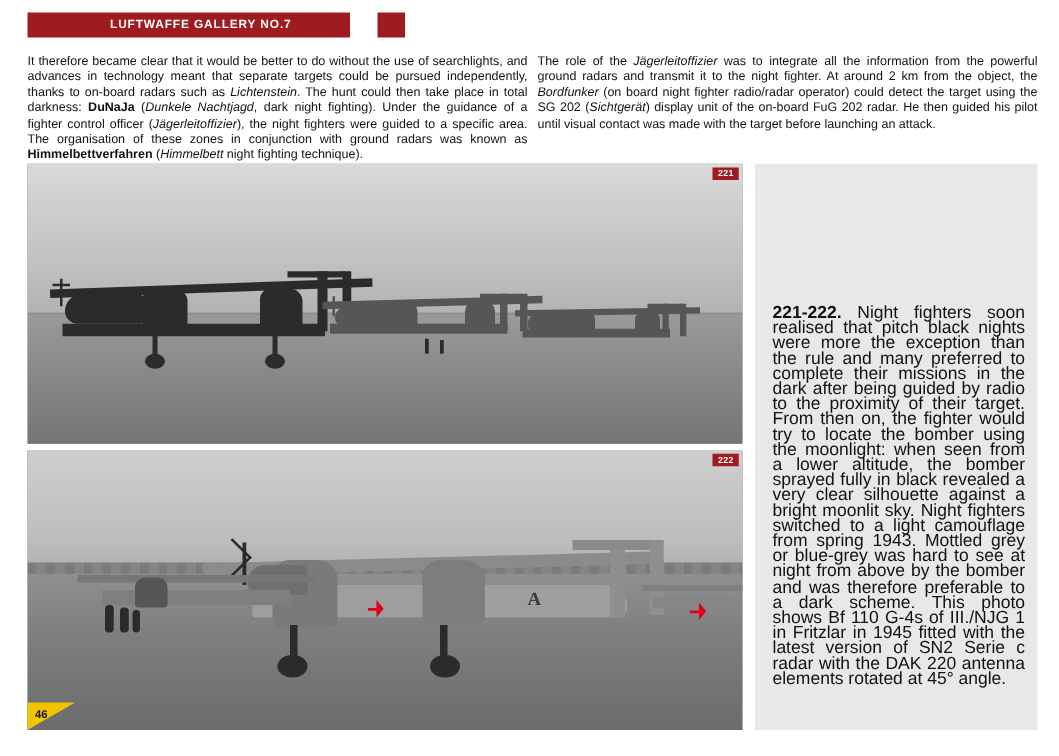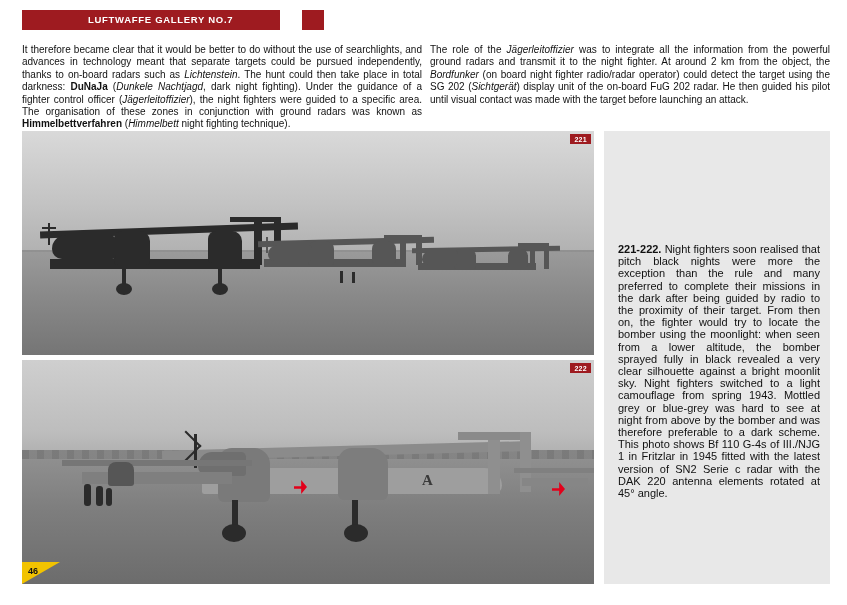--- a/index.html
+++ b/index.html
@@ -122,21 +122,21 @@
   .caption-panel {
     position: absolute;
     left: 604px; top: 131px;
     width: 226px; height: 453px;
     background: #e8e8e8;
   }
   .caption-text {
     position: absolute;
     left: 618px; top: 243px;
     width: 202px;
-    font-size: 11px;
+    font-size: 14px;
     line-height: 12.2px;
     text-align: justify;
     color: #111;
   }
 
   
   .page-badge {
     position: absolute;
     left: 22px; top: 562px;
     width: 40px; height: 22px;

